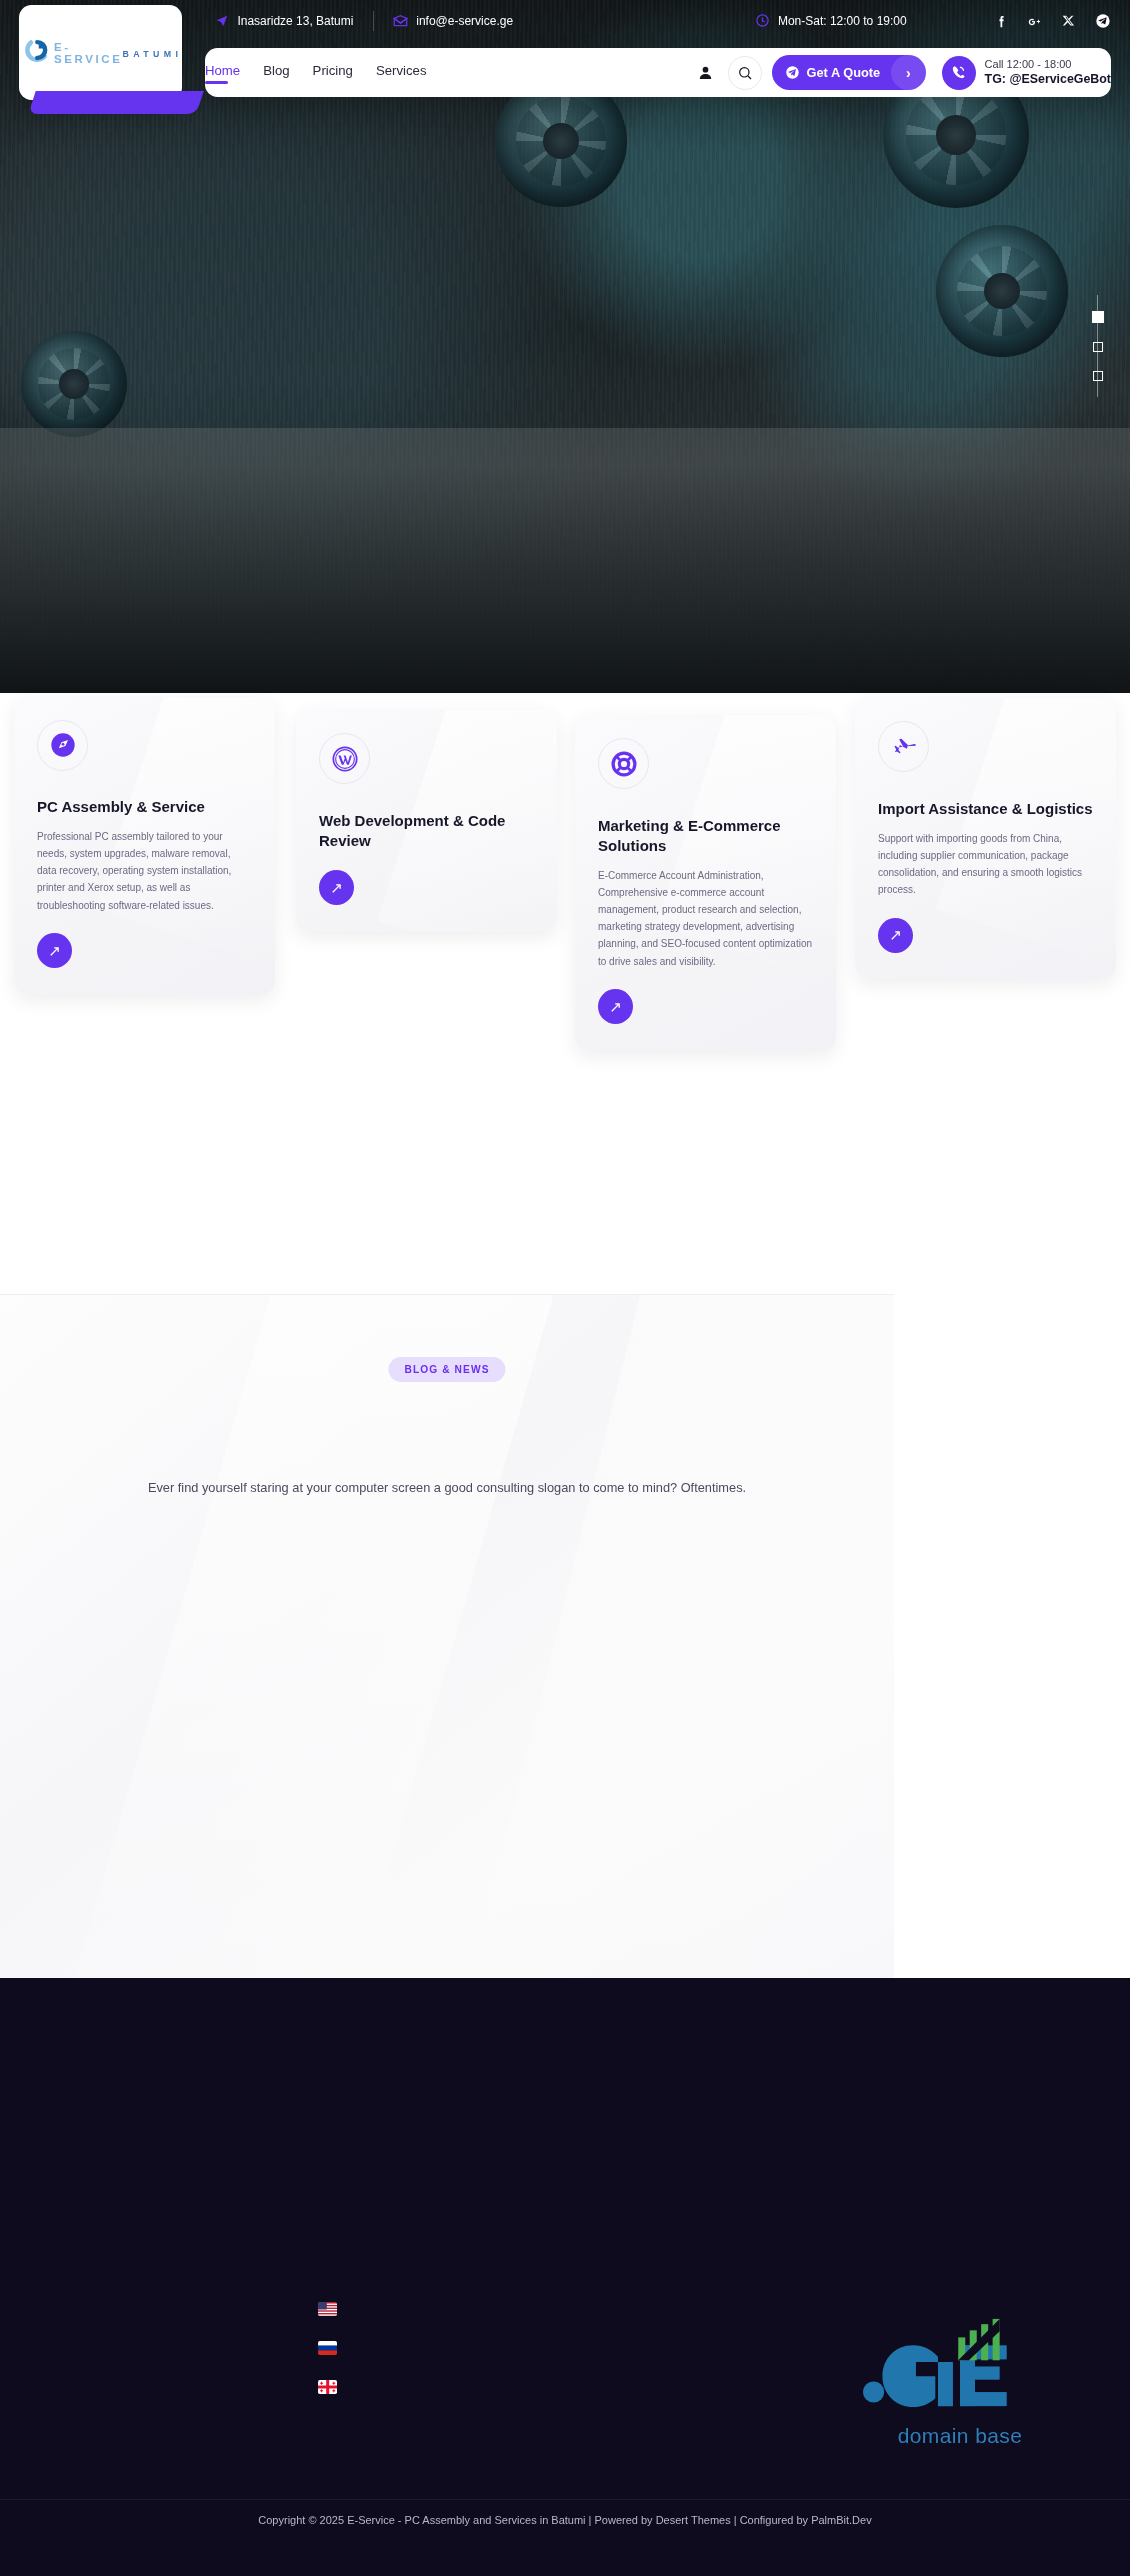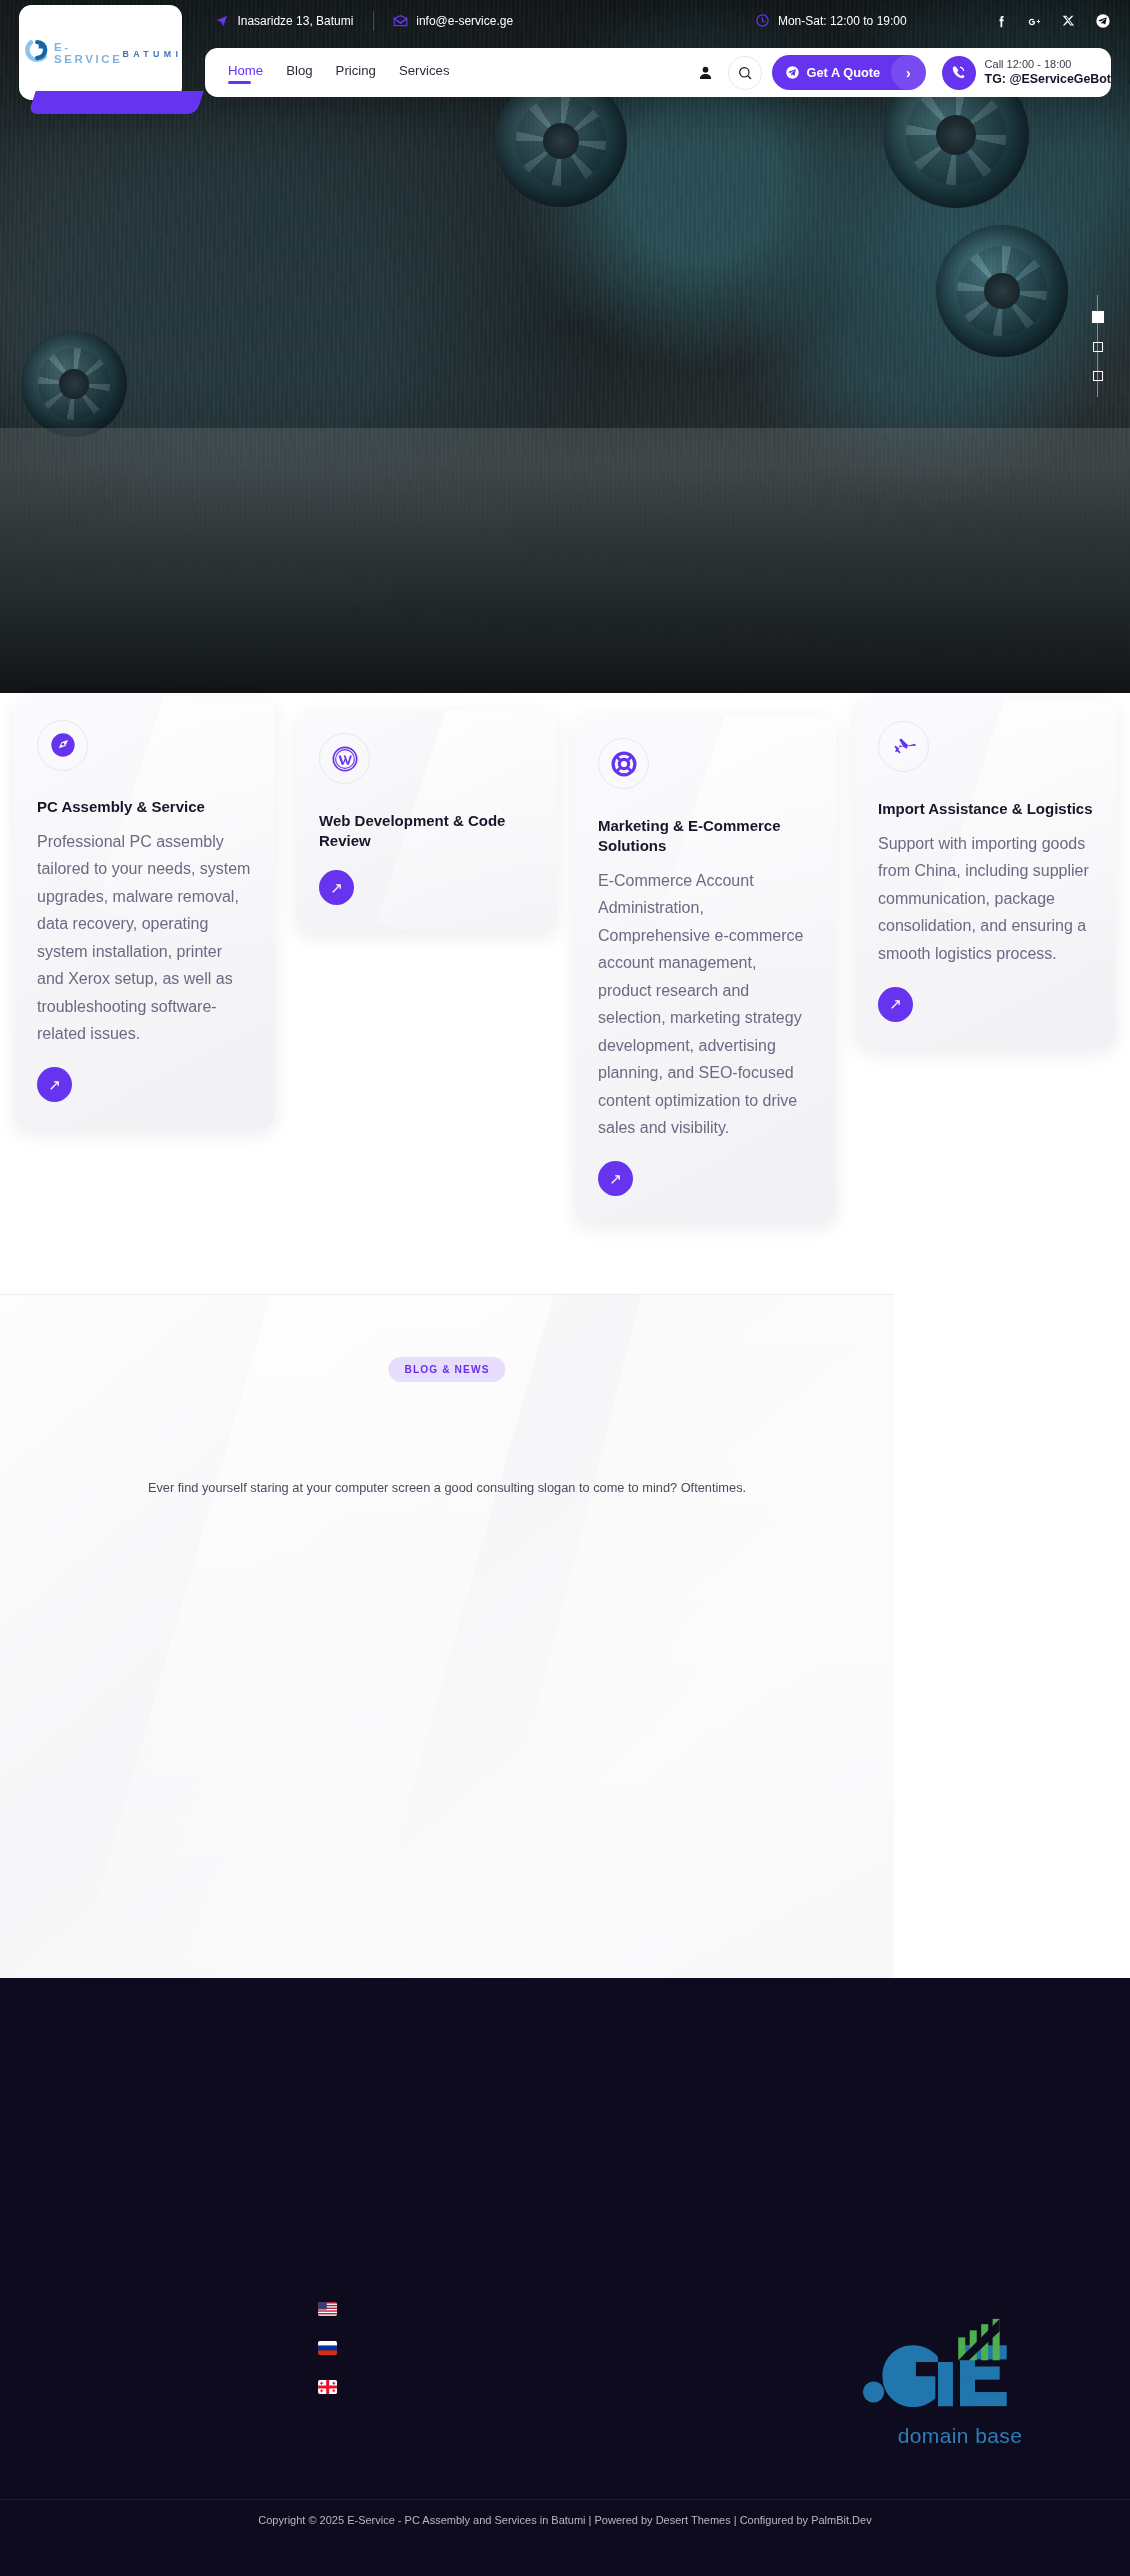--- a/index.html
+++ b/index.html
@@ -87,21 +87,21 @@
     transform:skewX(-18deg);
   }
   .logo-mark{ width:55px;height:41px;margin-bottom:4.4px; }
   .logo-name{ font-size:11.5px; letter-spacing:2.6px; font-weight:700; color:#7fb4df; }
   .logo-sub{ font-size:8.8px; letter-spacing:4.4px; font-weight:700; color:#3f74b4; margin-top:1.8px; }
 
   
   .navbar{
     position:absolute; left:205px; top:48px; width:906px; height:49px;
     background:#ffffff; border-radius:12.4px; z-index:35;
-    display:flex; align-items:center; padding-left:23px; padding-right:0;
+    display:flex; align-items:center; padding-right:0;
     box-shadow:0 8.8px 25px rgba(0,0,0,.14);
   }
   .nav-links{ display:flex; align-items:center; gap:23px; }
   .nav-link{
     font-size:13.2px; color:#2b2b3a; font-weight:500; position:relative;
     padding-bottom:3.5px; cursor:pointer; white-space:nowrap;
   }
   .nav-link.active{ color:#6633ee; }
   .nav-link.active::after{
     content:""; position:absolute; left:0; bottom:-1.8px; width:23px; height:2.2px; background:#6633ee; border-radius:1.8px;
@@ -153,21 +153,21 @@
   }
   .svc-ico-ring{
     width:51px;height:51px;border-radius:50%;border:0.9px solid #e6e6ef;
     display:flex;align-items:center;justify-content:center; position:relative; z-index:2;
   }
   .svc-ico{ width:32px;height:32px;display:flex;align-items:center;justify-content:center; }
   .svc-title{
     margin-top:26.5px; font-size:15px; font-weight:700; color:#17172a; line-height:1.35; position:relative; z-index:2;
   }
   .svc-desc{
-    margin-top:10.6px; font-size:16px; line-height:1.72; color:#6a6a83; position:relative; z-index:2;
+    margin-top:10.6px; font-size:10px; line-height:1.72; color:#6a6a83; position:relative; z-index:2;
   }
   .svc-arrow{
     margin-top:19.4px; width:35px;height:35px;border-radius:50%;background:#6633ee;
     display:flex;align-items:center;justify-content:center;color:#fff;font-size:15px;
     position:relative; z-index:2; cursor:pointer;
   }
 
   
   .blog-section{
     position:absolute; left:0; top:1294px; width:894px; height:684px;

